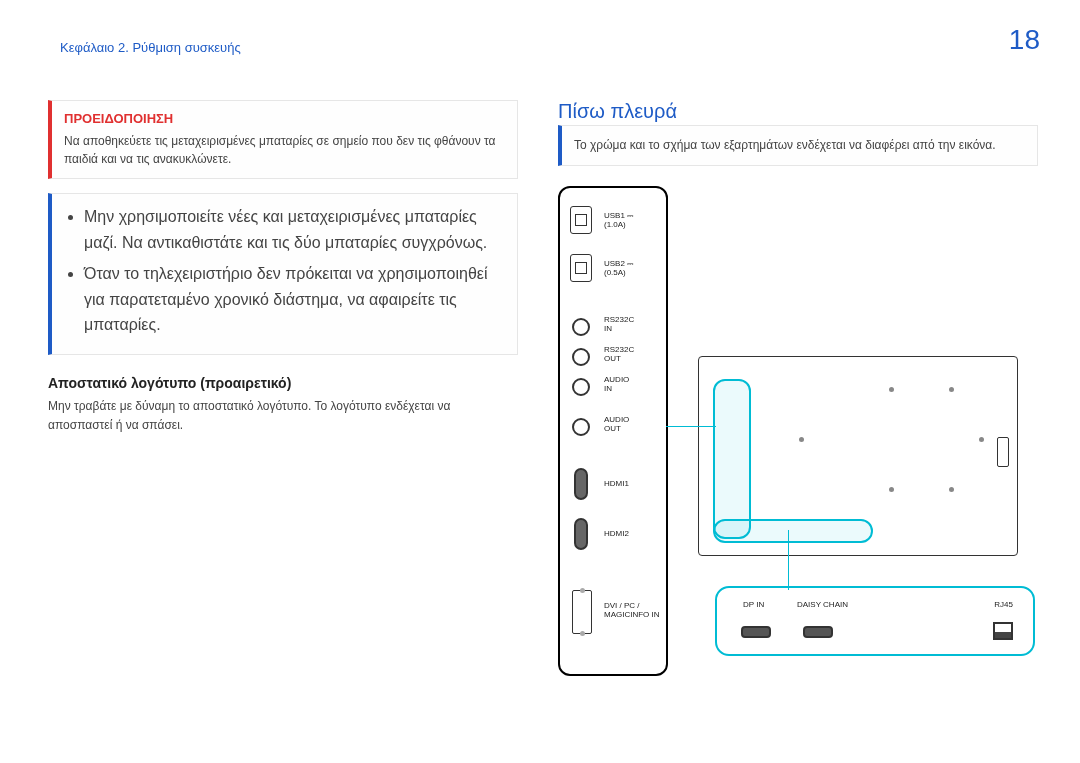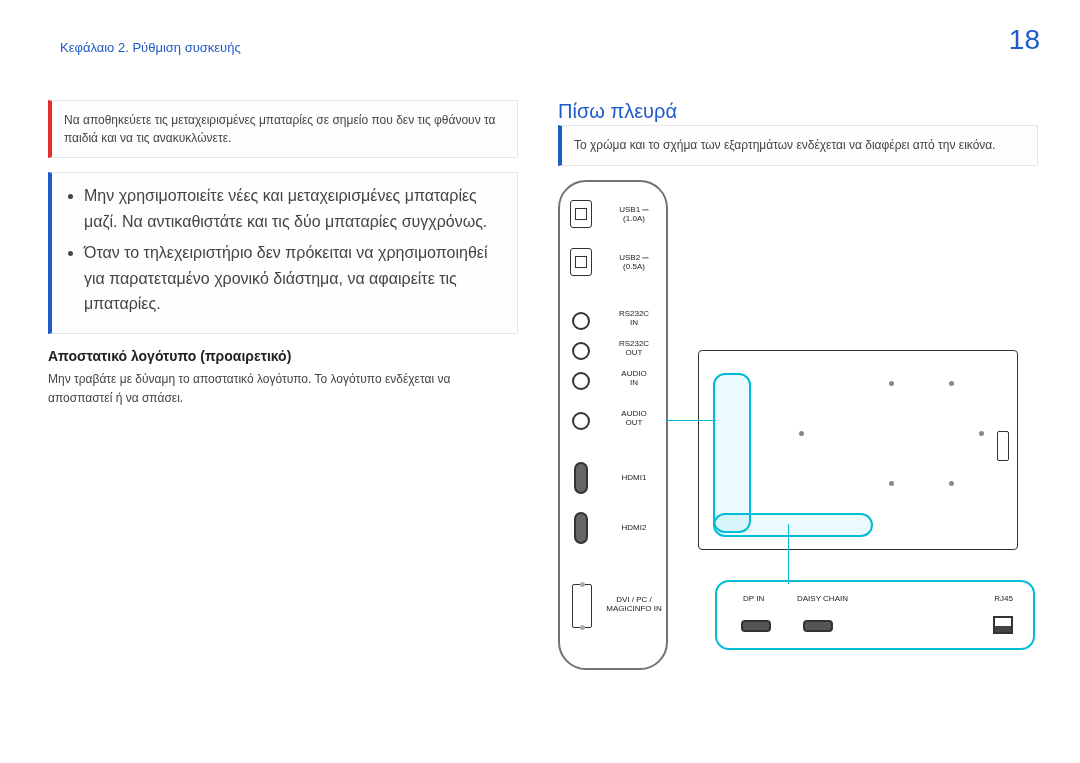--- a/index.html
+++ b/index.html
@@ -59,21 +59,21 @@
     line-height: 1.5;
     color: #444;
   }
   .info-box {
     border-left: 4px solid #1e5bc6;
     padding: 10px 12px;
     background: #fefefe;
     border-top: 1px solid #e6e6e6;
     border-right: 1px solid #e6e6e6;
     border-bottom: 1px solid #e6e6e6;
-    margin-bottom: 14px;
+    margin-bottom: 20px;
   }
   ul { list-style: disc; padding-left: 20px; }
   li { font-size: 16px; line-height: 1.6; color: #444; margin-bottom: 6px; }
   .sub-h {
     font-size: 14px;
     font-weight: bold;
     color: #222;
     margin-bottom: 6px;
   }
   .plain-text {
@@ -93,23 +93,22 @@
     height: 500px;
     position: relative;
   }
   
   .v-panel {
     position: absolute;
     left: 0;
     top: 0;
     width: 110px;
     height: 490px;
-    border: 2px solid #737373;
-    border-radius: 28px;
-    text-align: center;
+    border: 2px solid #000000;
+    border-radius: 12px;
   }
   .v-port {
     position: absolute;
     left: 10px;
     width: 22px;
     border: 1px solid #333;
     border-radius: 3px;
   }
   .v-label {
     position: absolute;
@@ -189,20 +188,21 @@
     .screw { position:absolute; width:5px;height:5px;border-radius:50%;background:#888; }
 </style>
 </head>
 <body>
 
 <div class="header-left">Κεφάλαιο 2. Ρύθμιση συσκευής</div>
 <div class="page-num">18</div>
 
 <div class="col-left">
   <div class="warning-box">
+    <div class="warning-title">ΠΡΟΕΙΔΟΠΟΙΗΣΗ</div>
     <div class="warning-text">Να αποθηκεύετε τις μεταχειρισμένες μπαταρίες σε σημείο που δεν τις φθάνουν τα παιδιά και να τις ανακυκλώνετε.</div>
   </div>
   <div class="info-box">
     <ul>
       <li>Μην χρησιμοποιείτε νέες και μεταχειρισμένες μπαταρίες μαζί. Να αντικαθιστάτε και τις δύο μπαταρίες συγχρόνως.</li>
       <li>Όταν το τηλεχειριστήριο δεν πρόκειται να χρησιμοποιηθεί για παρατεταμένο χρονικό διάστημα, να αφαιρείτε τις μπαταρίες.</li>
     </ul>
   </div>
   <div class="sub-h">Αποστατικό λογότυπο (προαιρετικό)</div>
   <div class="plain-text">Μην τραβάτε με δύναμη το αποστατικό λογότυπο. Το λογότυπο ενδέχεται να αποσπαστεί ή να σπάσει.</div>

